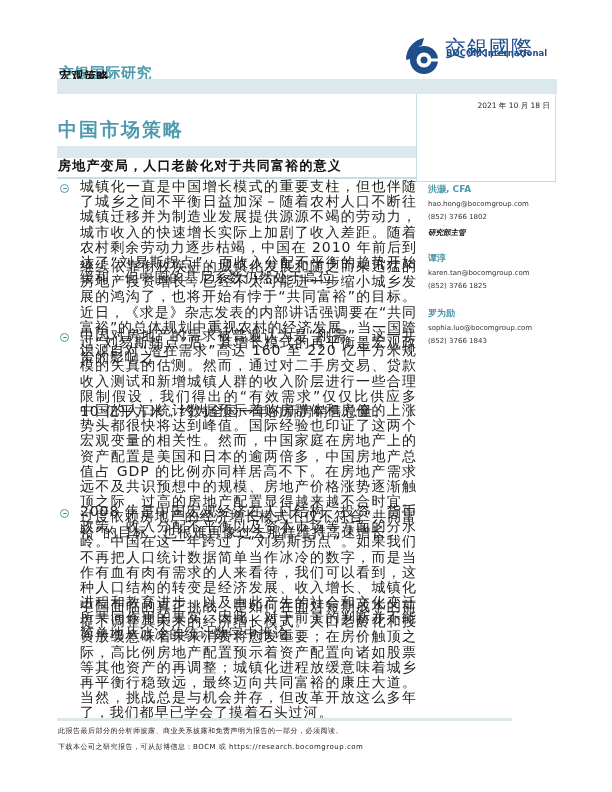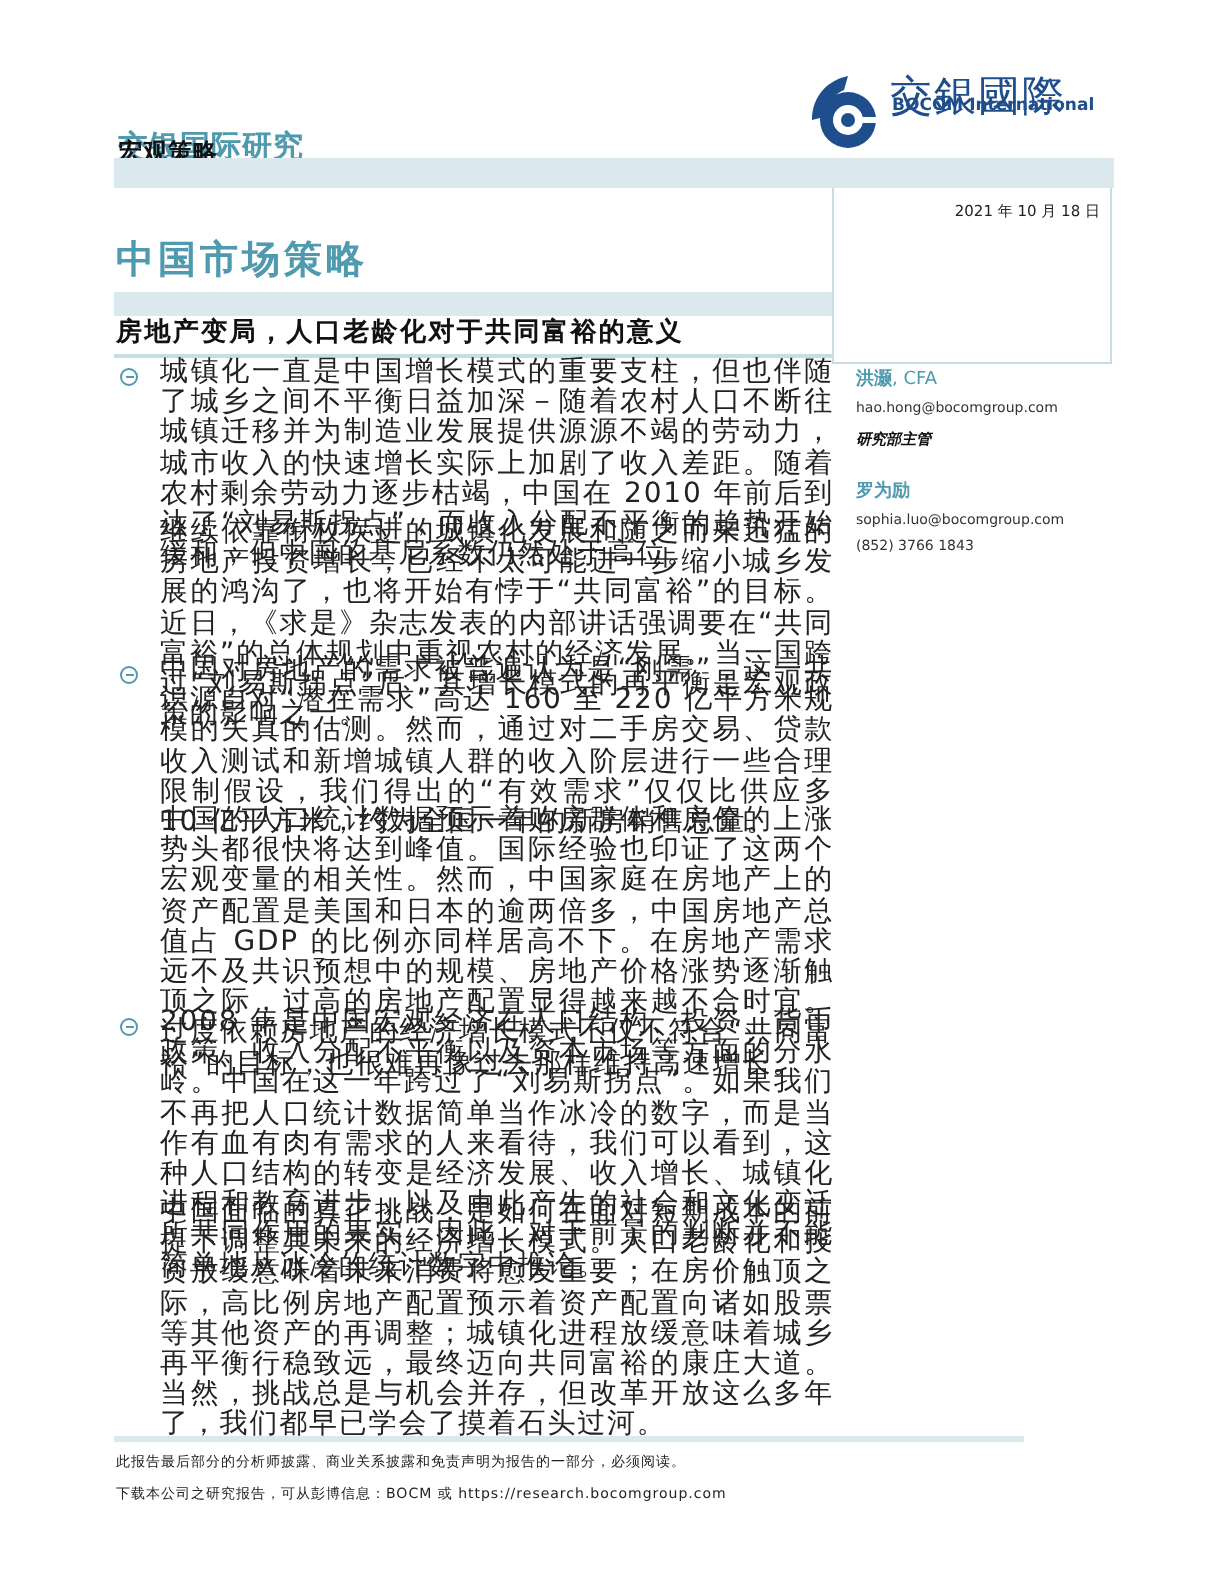--- a/index.html
+++ b/index.html
@@ -18,21 +18,21 @@
   .logo-cn { left:445px; top:34px; font-size:21px; color:#1f4e8c; letter-spacing:1px; }
   .logo-en { left:446px; top:48px; font-size:8.5px; font-weight:bold; color:#1f4e8c; }
 
   .body-col { left:80px; width:337px; font-size:14px; line-height:15.2px; color:#222; letter-spacing:0.9px; text-align:justify; }
   .bullet { left:60px; width:9px; height:9px; border:1px solid #4f9aae; border-radius:50%; box-sizing:border-box; }
   .bullet::after { content:""; position:absolute; left:1.5px; top:3px; width:4px; height:1px; background:#4f9aae; }
 
   .analysts { left:428px; top:183px; width:150px; font-size:7px; color:#333; }
   .analyst { margin-bottom:14px; }
   .an-name { font-size:9px; color:#4f9aae; font-weight:bold; margin-bottom:2px; }
-  .an-name .cfa { font-weight:normal; }
+  .an-name .cfa { font-weight:bold; }
   .an-line { line-height:13px; }
   .an-role { font-size:7.5px; font-weight:bold; color:#111; margin-top:4px;font-style:italic; }
 
   .foot-line { left:57px; top:718px; width:455px; height:3px; background:#dbe9ee; }
   .foot1 { left:58px; top:726px; font-size:7px; color:#222; letter-spacing:0.5px; }
   .foot2 { left:58px; top:742px; font-size:7px; color:#222; letter-spacing:0.5px; }
 </style>
 </head>
 <body>
 
@@ -69,21 +69,27 @@
 <div class="abs body-col" style="top:403px;">中国的人口统计数据预示着购房群体和房价的上涨势头都很快将达到峰值。国际经验也印证了这两个宏观变量的相关性。然而，中国家庭在房地产上的资产配置是美国和日本的逾两倍多，中国房地产总值占 GDP 的比例亦同样居高不下。在房地产需求远不及共识预想中的规模、房地产价格涨势逐渐触顶之际，过高的房地产配置显得越来越不合时宜。过度依赖房地产的经济增长模式不仅不符合“共同富裕”的目标，也很难再像过去那样维持高速增长。</div>
 
 <div class="abs bullet" style="top:509px;"></div>
 <div class="abs body-col" style="top:504px;">2008 年是中国宏观经济在人口结构、投资、货币政策、收入分配不平衡以及资本市场等方面的分水岭。中国在这一年跨过了“刘易斯拐点”。如果我们不再把人口统计数据简单当作冰冷的数字，而是当作有血有肉有需求的人来看待，我们可以看到，这种人口结构的转变是经济发展、收入增长、城镇化进程和教育进步，以及由此产生的社会和文化变迁所共同作用的果实。因此，对于前景的判断并不能简单地从冰冷的统计数字中推论。</div>
 <div class="abs body-col" style="top:599px;">中国面临的真正挑战，是如何在面对短期成本的前提下调整其未来的经济增长模式。人口老龄化和投资放缓意味着未来消费将愈发重要；在房价触顶之际，高比例房地产配置预示着资产配置向诸如股票等其他资产的再调整；城镇化进程放缓意味着城乡再平衡行稳致远，最终迈向共同富裕的康庄大道。当然，挑战总是与机会并存，但改革开放这么多年了，我们都早已学会了摸着石头过河。</div>
 
 <div class="abs analysts">
   <div class="analyst">
     <div class="an-name"><span>洪灏</span><span class="cfa">, CFA</span></div>
     <div class="an-line">hao.hong@bocomgroup.com</div>
+    <div class="an-line">(852) 3766 1802</div>
     <div class="an-role">研究部主管</div>
+  </div>
+  <div class="analyst">
+    <div class="an-name">谭淳</div>
+    <div class="an-line">karen.tan@bocomgroup.com</div>
+    <div class="an-line">(852) 3766 1825</div>
   </div>
   <div class="analyst">
     <div class="an-name">罗为励</div>
     <div class="an-line">sophia.luo@bocomgroup.com</div>
     <div class="an-line">(852) 3766 1843</div>
   </div>
 </div>
 
 <div class="abs foot-line"></div>
 <div class="abs foot1">此报告最后部分的分析师披露、商业关系披露和免责声明为报告的一部分，必须阅读。</div>

